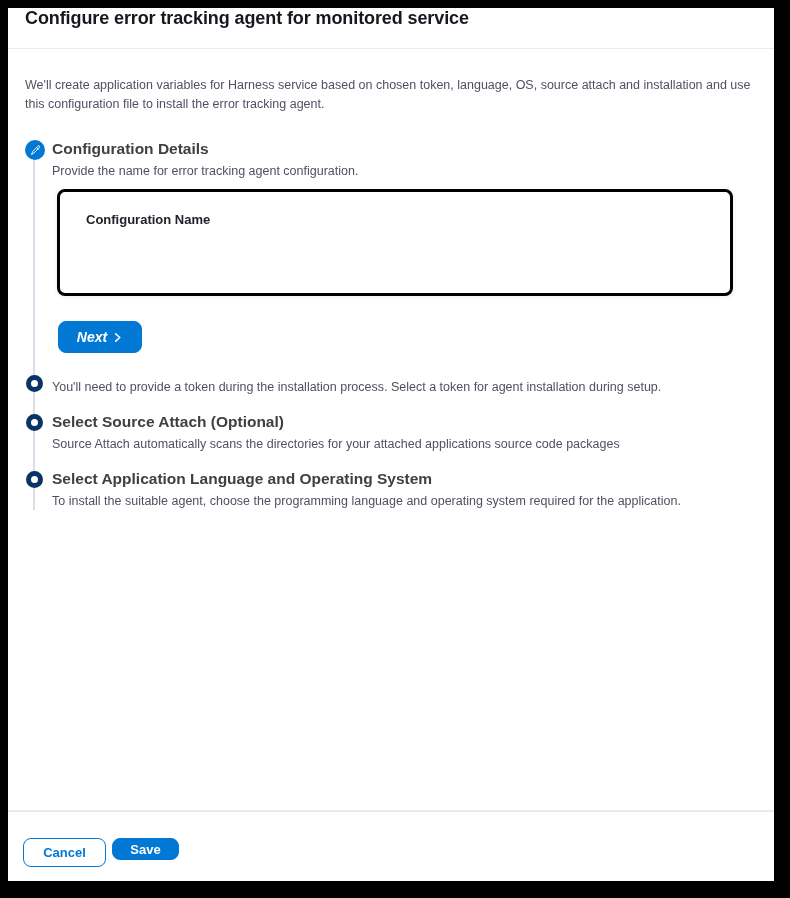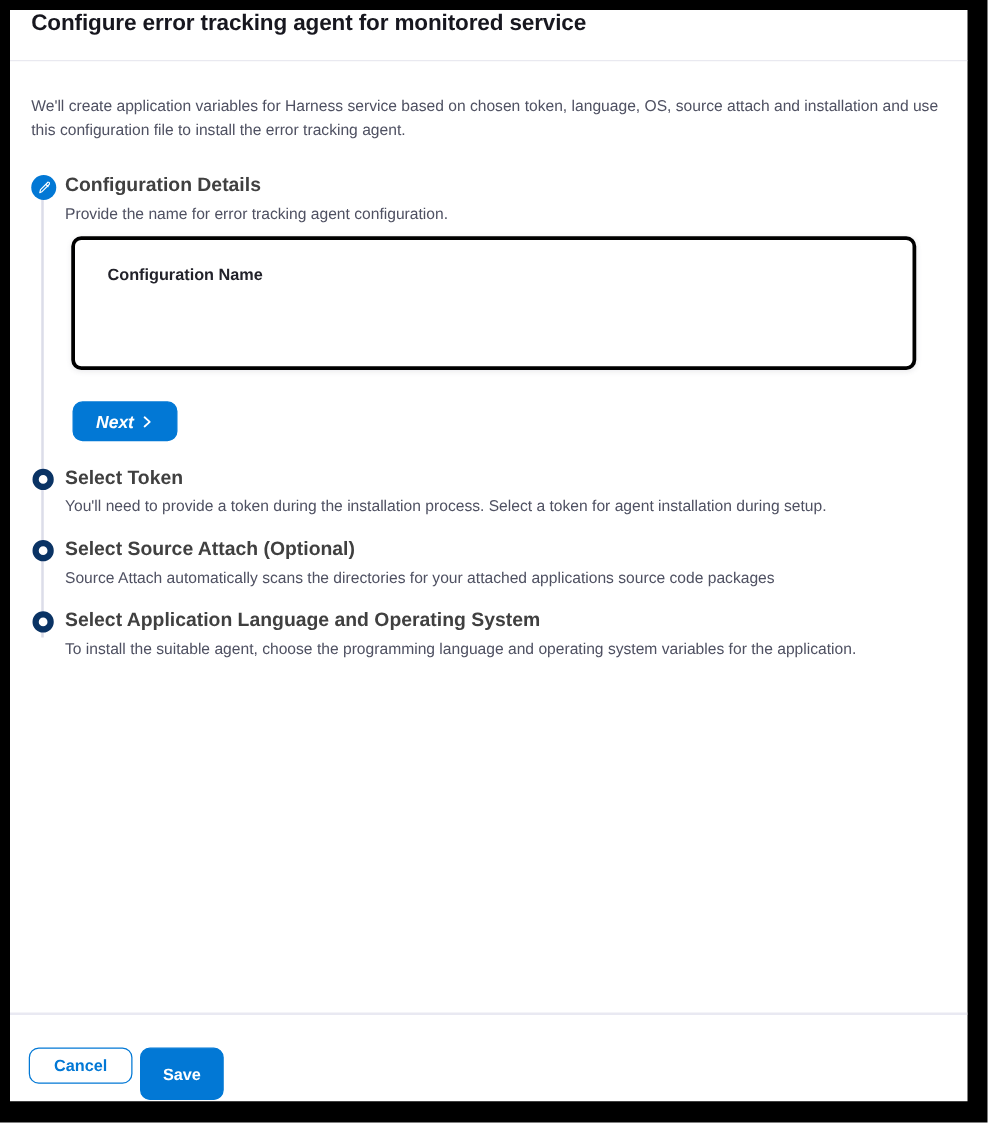--- a/index.html
+++ b/index.html
@@ -149,21 +149,21 @@
     gap: 6px;
   }
   .btn-cancel {
     width: 83px; height: 29px;
     background: #fff;
     border: 1px solid #0278d5;
     color: #0278d5;
     font-size: 13px;
   }
   .btn-save {
-    width: 67px; height: 42px;
+    width: 67px; height: 22px;
     font-size: 13px;
   }
 </style>
 </head>
 <body>
 
 <div class="modal">
 
   <div class="modal-header">
     <h1 class="modal-title">Configure error tracking agent for monitored service</h1>
@@ -204,21 +204,20 @@
           </span>
         </button>
       </div>
 
       <div class="step step-pending2">
         <div class="step-head">
           <div class="step-icon-col">
             <span class="dot-ring"></span>
           </div>
           <div class="step-text">
-            <div class="step-title">Select Token</div>
             <div class="step-sub">You'll need to provide a token during the installation process. Select a token for agent installation during setup.</div>
           </div>
         </div>
       </div>
 
       <div class="step step-pending">
         <div class="step-head">
           <div class="step-icon-col">
             <span class="dot-ring"></span>
           </div>
@@ -229,21 +228,21 @@
         </div>
       </div>
 
       <div class="step step-pending">
         <div class="step-head">
           <div class="step-icon-col">
             <span class="dot-ring"></span>
           </div>
           <div class="step-text">
             <div class="step-title">Select Application Language and Operating System</div>
-            <div class="step-sub">To install the suitable agent, choose the programming language and operating system variables for the application.</div>
+            <div class="step-sub">To install the suitable agent, choose the programming language and operating system required for the application.</div>
           </div>
         </div>
       </div>
 
     </div>
   </div>
 
   <div class="modal-footer">
     <button class="btn btn-cancel">Cancel</button>
     <button class="btn btn-primary btn-save">Save</button>

